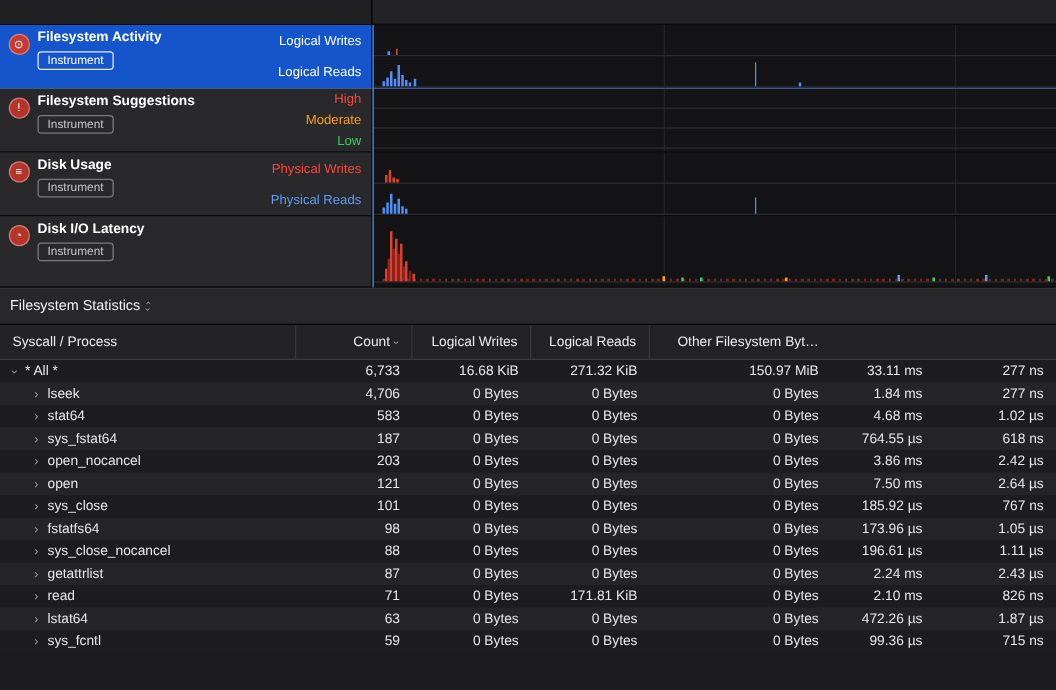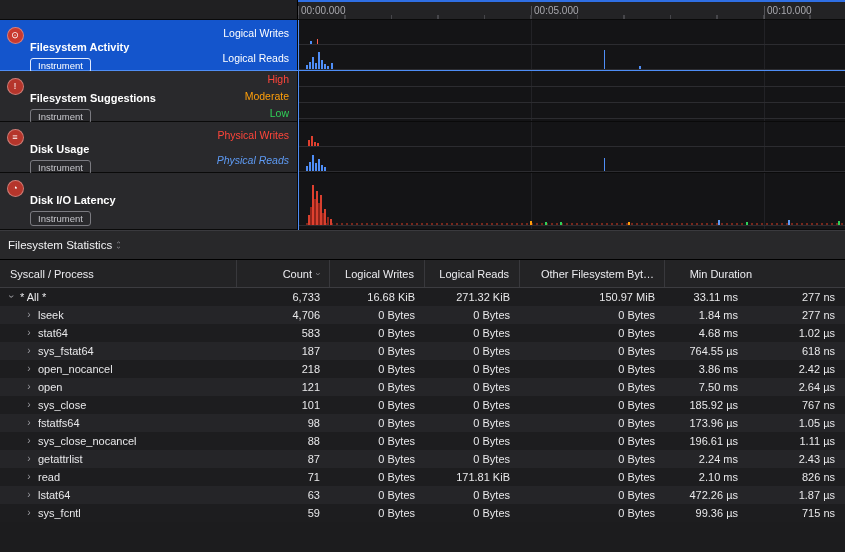--- a/index.html
+++ b/index.html
@@ -25,21 +25,21 @@
   .tick-label{position:absolute;top:5px;font-size:10px;color:#a8a8ae;white-space:nowrap}
 
   
   .tracks{position:relative;height:210px;background:#151517}
   .track-row{display:flex;border-bottom:1px solid #0a0a0a;position:relative}
   .track-row.selected{border-bottom:1px solid #4e8df5}
   .track-head{width:298px;min-width:298px;display:flex;background:#29292c;border-right:1px solid #0a0a0a;position:relative}
   .track-head.selected{background:#1455cc}
   .icon-col{width:30px;min-width:30px;display:flex;justify-content:center;padding-top:7px}
   .track-icon{width:17px;height:17px;border-radius:50%;display:flex;align-items:center;justify-content:center;color:#fff;font-size:9px;line-height:1;border:1px solid rgba(255,255,255,.35)}
-  .track-info{padding-top:21px}
+  .track-info{padding-top:4px}
   .track-title{font-size:11px;font-weight:bold;color:#fff;white-space:nowrap}
   .badge{display:inline-block;margin-top:5px;font-size:9.5px;padding:1px 7px;border:1px solid #7a7a80;border-radius:3px;color:#c6c6cb}
   .selected .badge{border-color:#e0eaff;color:#fff}
   .track-labels{position:absolute;right:8px;top:0;bottom:0;display:flex;flex-direction:column;text-align:right}
   .track-label{flex:1;display:flex;align-items:center;justify-content:flex-end;font-size:10.5px;white-space:nowrap}
   .track-graph{flex:1;position:relative;background:#141416;overflow:hidden}
   .lane-line{position:absolute;left:0;right:0;height:1px;background:#2c2c30}
   .vline{position:absolute;top:0;bottom:0;width:1px;background:#222226}
   .gbar{position:absolute}
   .dash-line{position:absolute;left:8px;right:0;height:2px}
@@ -58,40 +58,31 @@
   .th{height:100%;display:flex;align-items:center;padding:0 10px;border-right:1px solid #38383c;white-space:nowrap;overflow:hidden}
   .th.right{justify-content:flex-end}
   .th:last-child{border-right:none}
   .sort-chev{display:inline-block;transform:rotate(90deg);font-size:9px;color:#9a9aa0;margin-left:4px}
   .tbody{overflow:hidden}
   .tr{height:18px;display:flex;align-items:center;font-size:11px}
   .tr:nth-child(odd){background:#1d1d1f}
   .tr:nth-child(even){background:#252528}
   .td{padding:0 10px;white-space:nowrap;overflow:hidden}
   .td.right{text-align:right}
-  .name-cell{display:flex;align-items:flex-start;gap:4px}
+  .name-cell{display:flex;align-items:flex-end;gap:4px}
   .disc{display:inline-block;font-size:10px;color:#9b9ba0;width:10px;text-align:center}
   .disc.open{transform:rotate(90deg)}
 </style>
 </head>
 <body>
 
 <div class="window">
 
   <div class="ruler-row">
     <div class="ruler-left"></div>
-    <div class="ruler" id="ruler">
-      <div class="ruler-topline"></div>
-    <div class="tick" style="left: 0%;"></div>
-        <span class="tick-label" style="left: calc(0% + 3px);">00:00.000</span>
-        <div class="tick" style="left: 42.6%;"></div>
-        <span class="tick-label" style="left: calc(42.6% + 3px);">00:05.000</span>
-        <div class="tick" style="left: 85.2%;"></div>
-        <span class="tick-label" style="left: calc(85.2% + 3px);">00:10.000</span>
-      </div>
   </div>
 
   <div class="tracks" id="tracks">
     <div class="playhead"></div>
   <div class="track-row selected" style="height: 51px;">
         <div class="track-head selected">
           <div class="icon-col">
             <div class="track-icon" style="background: rgb(201, 57, 46);">⊙</div>
           </div>
           <div class="track-info"><div class="track-title">Filesystem Activity</div><span class="badge">Instrument</span></div>
@@ -141,21 +132,21 @@
         </div>
       </div>
       <div class="track-row" style="height: 51px;">
         <div class="track-head">
           <div class="icon-col">
             <div class="track-icon" style="background: rgb(181, 53, 43);">≡</div>
           </div>
           <div class="track-info"><div class="track-title">Disk Usage</div><span class="badge">Instrument</span></div>
           <div class="track-labels">
             <div class="track-label" style="color: rgb(255, 69, 58);">Physical Writes</div>
-            <div class="track-label" style="color: rgb(94, 155, 245); font-style: italic;">Physical Reads</div>
+            <div class="track-label" style="color: rgb(94, 155, 245);">Physical Reads</div>
           </div>
         </div>
         <div class="track-graph">
           <div class="vline" style="left: 42.6%;"></div>
           <div class="vline" style="left: 85.2%;"></div>
           <div class="lane-line" style="top: 24px;"></div>
           <div class="lane-line" style="top: 49px;"></div>
           <div class="gbar" style="left: 10px; top: 18px; width: 2px; height: 6px; background: rgb(224, 64, 47);"></div>
           <div class="gbar" style="left: 13px; top: 14px; width: 2px; height: 10px; background: rgb(224, 64, 47);"></div>
           <div class="gbar" style="left: 16px; top: 20px; width: 2px; height: 4px; background: rgb(224, 64, 47);"></div>
@@ -223,23 +214,20 @@
       </div>
       <div class="th right" style="width: 95px;">
         <span>Logical Writes</span>
       </div>
       <div class="th right" style="width: 95px;">
         <span>Logical Reads</span>
       </div>
       <div class="th right" style="width: 145px;">
         <span>Other Filesystem Byt…</span>
       </div>
-      <div class="th right" style="width: 97px;">
-        <span>Min Duration</span>
-      </div>
     </div>
   <div class="tbody" id="tbody">
       <div class="tr">
         <div class="td name-cell" style="width: 237px; padding-left: 6px;">
           <span class="disc open">›</span>
           <span>* All *</span>
         </div>
         <div class="td right" style="width: 93px;">6,733</div>
         <div class="td right" style="width: 95px;">16.68 KiB</div>
         <div class="td right" style="width: 95px;">271.32 KiB</div>
@@ -281,21 +269,21 @@
         <div class="td right" style="width: 95px;">0 Bytes</div>
         <div class="td right" style="width: 145px;">0 Bytes</div>
         <div class="td right" style="width: 83px;">764.55 µs</div>
         <div class="td right" style="width: 97px;">618 ns</div>
       </div>
       <div class="tr">
         <div class="td name-cell" style="width: 237px; padding-left: 24px;">
           <span class="disc">›</span>
           <span>open_nocancel</span>
         </div>
-        <div class="td right" style="width: 93px;">218</div>
+        <div class="td right" style="width: 93px;">203</div>
         <div class="td right" style="width: 95px;">0 Bytes</div>
         <div class="td right" style="width: 95px;">0 Bytes</div>
         <div class="td right" style="width: 145px;">0 Bytes</div>
         <div class="td right" style="width: 83px;">3.86 ms</div>
         <div class="td right" style="width: 97px;">2.42 µs</div>
       </div>
       <div class="tr">
         <div class="td name-cell" style="width: 237px; padding-left: 24px;">
           <span class="disc">›</span>
           <span>open</span>

